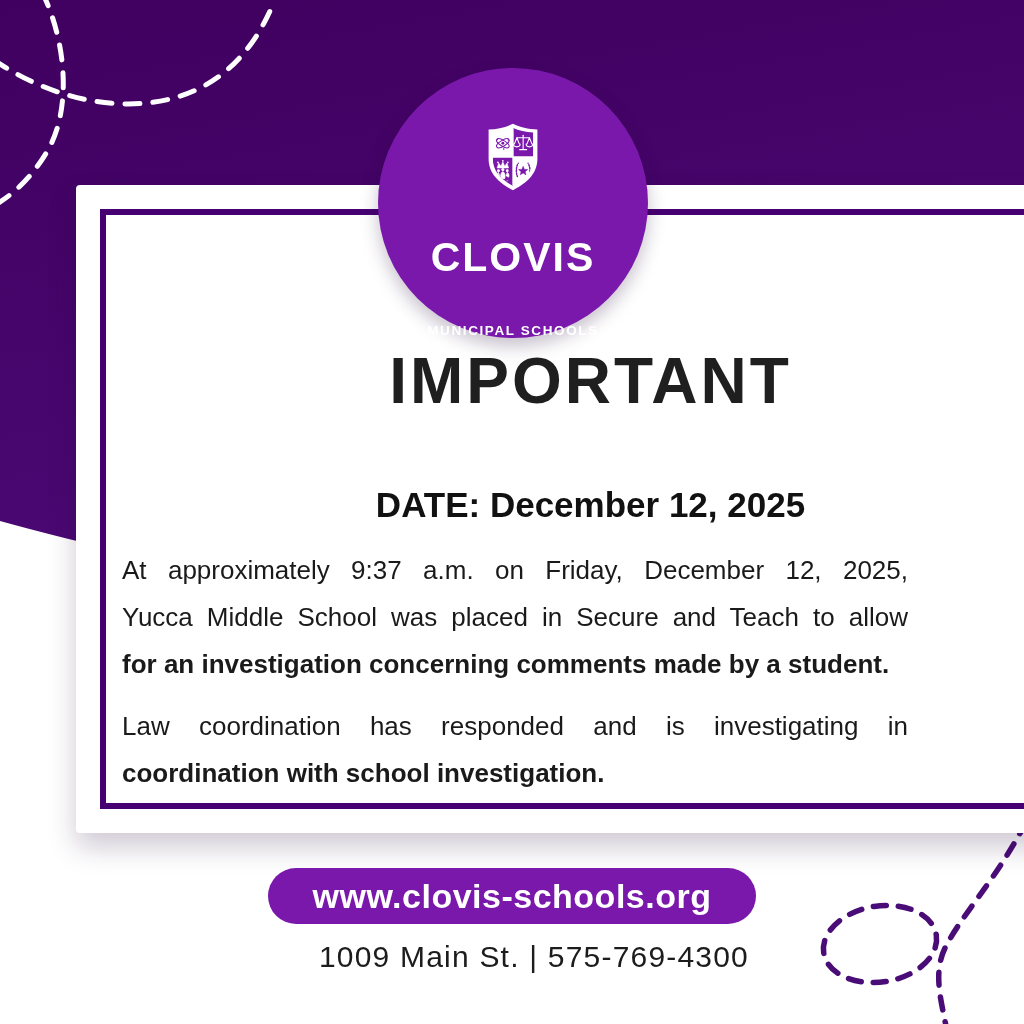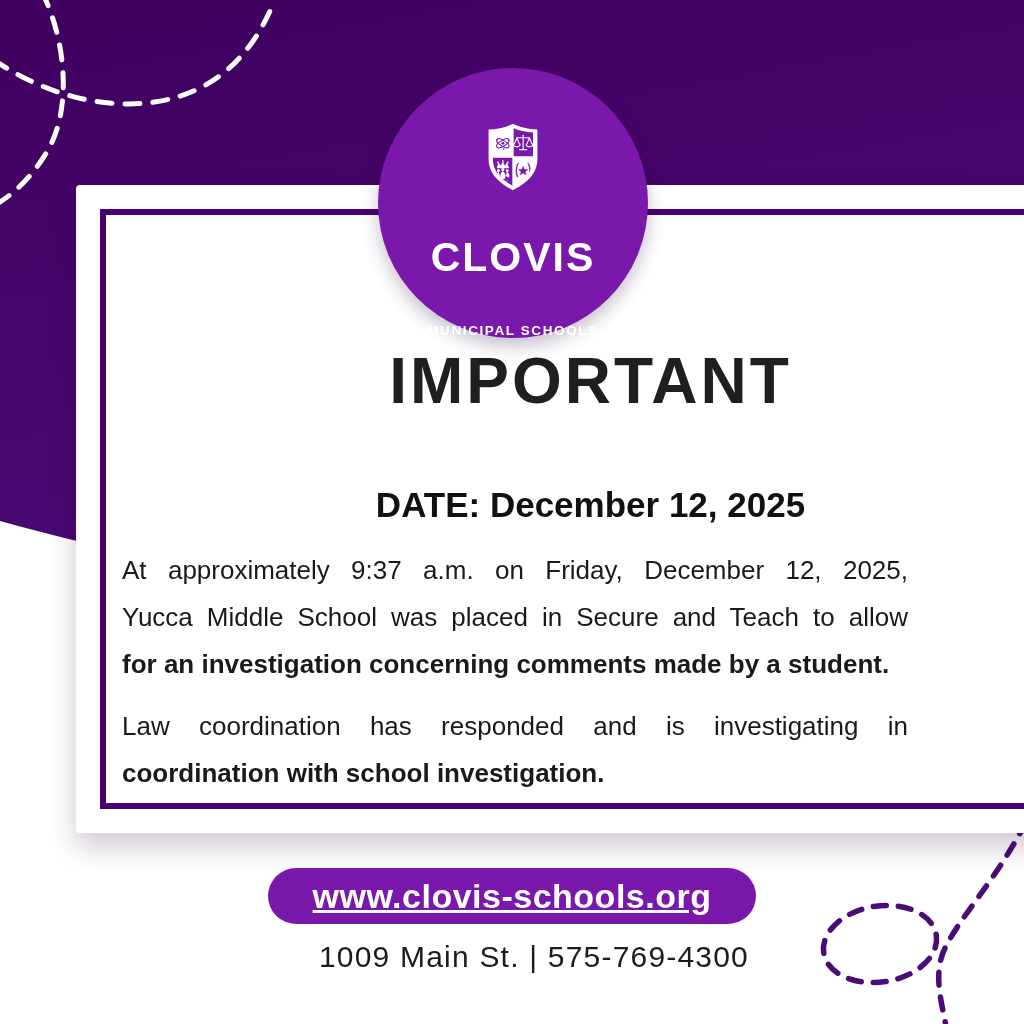--- a/index.html
+++ b/index.html
@@ -54,21 +54,21 @@
   .brand-sub{
     color:#ffffff;font-weight:bold;font-size:13.5px;letter-spacing:1.6px;
     margin-top:4px;
   }
   
   .url-pill{
     position:absolute;left:268px;top:868px;width:488px;height:56px;
     background:#7A18AC;border-radius:28px;z-index:2;
     display:flex;align-items:center;justify-content:center;
     color:#ffffff;font-weight:bold;font-size:34px;letter-spacing:.5px;
-    border:none;cursor:pointer;text-decoration:underline;
+    border:none;cursor:pointer;
   }
   .address-line{
     position:absolute;left:0;top:940px;width:100%;
     text-align:center;color:#1c1c1c;font-size:30px;letter-spacing:1.2px;
     z-index:2;
     padding-left:22px;
   }
   .decor-svg{position:absolute;left:0;top:0;width:1024px;height:1024px;z-index:1;pointer-events:none;}
 </style>
 </head>

